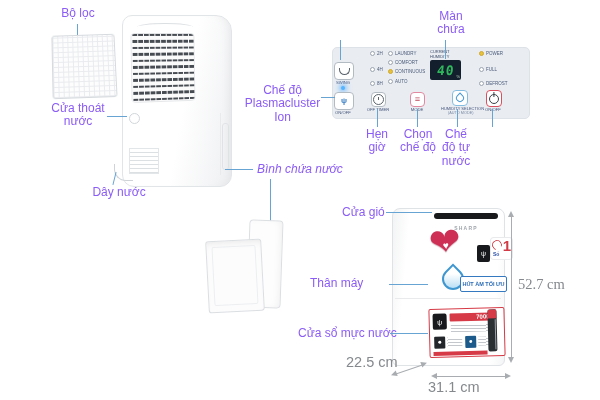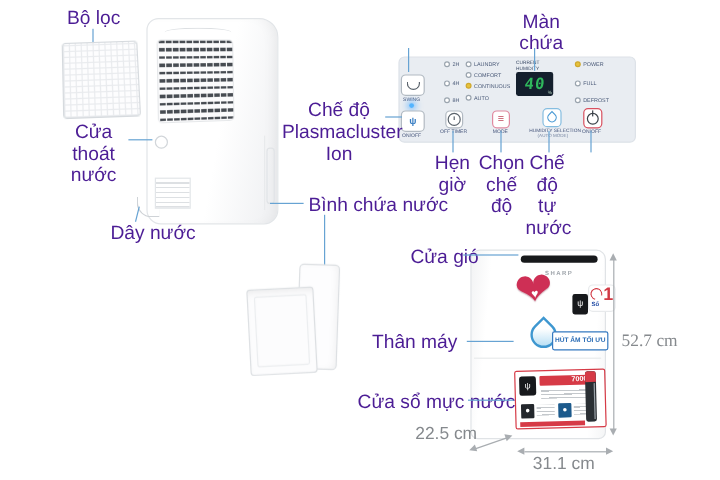--- a/index.html
+++ b/index.html
@@ -1,18 +1,18 @@
 <!DOCTYPE html>
 <html><head>
 <meta charset="utf-8">
 <style>
   html,body{margin:0;padding:0;background:#fff;}
   #stage{position:relative;width:600px;height:400px;background:#fff;overflow:hidden;
          font-family:"Liberation Sans",sans-serif;}
-  .lbl{position:absolute;font-size:16px;line-height:1.12;color:#4c1d95;text-align:center;}
+  .lbl{position:absolute;font-size:12px;line-height:1.12;color:#8b5cf6;text-align:center;}
   .nowrap{white-space:nowrap;}
   .leader-h{position:absolute;height:1px;background:#67a3d3;}
   .leader-v{position:absolute;width:1px;background:#67a3d3;}
   
   .filter{position:absolute;left:52px;top:34px;width:62px;height:62px;background:#fdfdfe;
           border:1.5px solid #d6dade;border-radius:3px;
           background-image:repeating-linear-gradient(0deg,#e9ebee 0 1px,transparent 1px 5px),
                            repeating-linear-gradient(90deg,#e9ebee 0 1px,transparent 1px 5px);
           transform:perspective(300px) rotateX(8deg) rotate(-2deg);}
   .unit-back{position:absolute;left:122px;top:15px;width:108px;height:170px;
@@ -134,21 +134,21 @@
     <div class="slot"></div>
     <div class="cord"></div>
   </div>
 
   <div class="lbl" style="left:46px;top:102px;width:64px;">Cửa thoát nước</div>
   <div class="leader-h" style="left:107px;top:116px;width:20px;"></div>
 
   <div class="lbl nowrap" style="left:92px;top:186px;width:54px;">Dây nước</div>
   <div class="leader-v" style="left:114px;top:172px;height:13px;transform:rotate(14deg);"></div>
 
-  <div class="lbl nowrap" style="left:257px;top:163px;text-align:left;">Bình chứa nước</div>
+  <div class="lbl nowrap" style="left:257px;top:163px;text-align:left;font-style:italic;">Bình chứa nước</div>
   <div class="leader-h" style="left:225px;top:169px;width:28px;"></div>
   <div class="leader-v" style="left:270px;top:179px;height:43px;"></div>
 
   <div class="tank-a"></div>
   <div class="tank-b">
     <div class="tank-b-in"></div>
   </div>
 
   <div class="panel"></div>
 
@@ -288,21 +288,21 @@
   <div class="leader-h" style="left:390px;top:333px;width:38px;"></div>
 
   <div class="dline-v" style="left:511px;top:216px;height:142px;"></div>
   <div class="ah" style="left:508px;top:211px;border-width:0 3.5px 6px 3.5px;border-color:transparent transparent #a9adb1 transparent;"></div>
   <div class="ah" style="left:508px;top:357px;border-width:6px 3.5px 0 3.5px;border-color:#a9adb1 transparent transparent transparent;"></div>
   <div class="dim" style="left:518px;top:276px;font-family:Liberation Serif, serif;">52.7 cm</div>
 
   <div class="dline-h" style="left:437px;top:376px;width:68px;"></div>
   <div class="ah" style="left:431px;top:373px;border-width:3.5px 6px 3.5px 0;border-color:transparent #a9adb1 transparent transparent;"></div>
   <div class="ah" style="left:505px;top:373px;border-width:3.5px 0 3.5px 6px;border-color:transparent transparent transparent #a9adb1;"></div>
-  <div class="dim" style="left:444px;top:379px;">31.1 cm</div>
+  <div class="dim" style="left:428px;top:379px;">31.1 cm</div>
 
   <div class="diag">
     <div class="bar"></div>
     <div class="ah" style="left:0;top:0.5px;border-width:3.5px 6px 3.5px 0;border-color:transparent #a9adb1 transparent transparent;"></div>
     <div class="ah" style="left:32px;top:0.5px;border-width:3.5px 0 3.5px 6px;border-color:transparent transparent transparent #a9adb1;"></div>
   </div>
   <div class="dim" style="left:346px;top:354px;">22.5 cm</div>
 
 </div>
 

